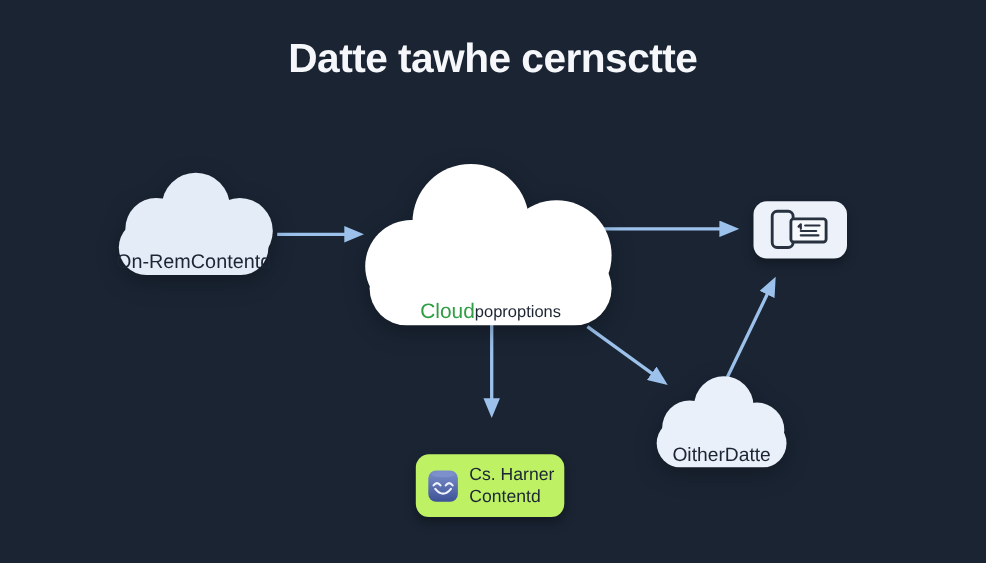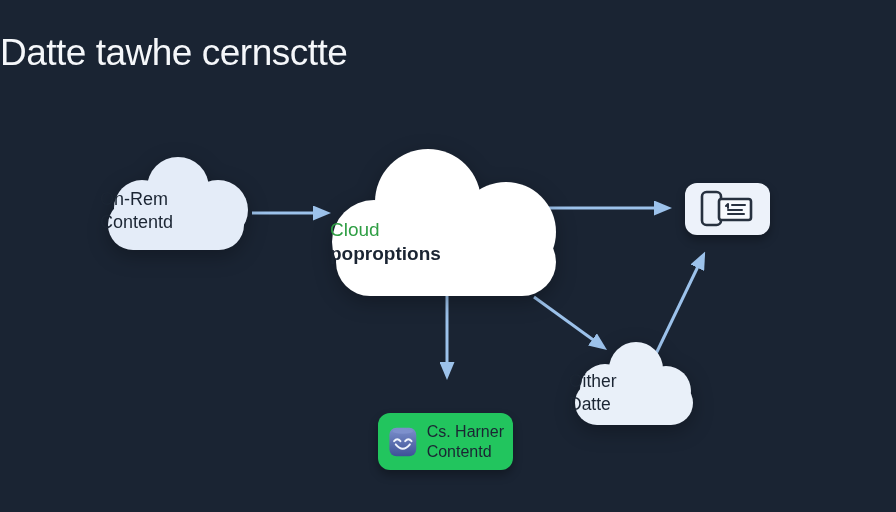--- a/index.html
+++ b/index.html
@@ -2,43 +2,43 @@
 <html><head>
 <meta charset="utf-8">
 <style>
   * { margin:0; padding:0; box-sizing:border-box; }
   html,body { width:896px; height:512px; overflow:hidden; }
   body { font-family:"Liberation Sans","DejaVu Sans",sans-serif; }
   .stage { position:relative; width:896px; height:512px; }
 
   .title {
     position:absolute; top:30px; left:0; right:0;
-    font-size:37px; font-weight:400;
+    text-align:center; font-size:37px; font-weight:700;
     letter-spacing:-0.5px; line-height:46px;
   }
 
   .arrows { position:absolute; left:0; top:0; width:896px; height:512px; pointer-events:none; }
 
   .node { position:absolute; }
   .cloud-shape { position:absolute; left:0; top:0; width:100%; height:100%;
                  filter:drop-shadow(0 6px 10px rgba(0,0,0,0.28)); }
   .cloud-text {
-    position:absolute; inset:0; display:flex; flex-direction:column;
-    align-items:flex-start; justify-content:center; text-align:center;
+    position:absolute; inset:0; display:flex; flex-direction:row;
+    align-items:flex-end; justify-content:center; text-align:center;
   }
 
   .cloud-left  { left:100px; top:156px; width:152px; height:94px; }
   .cloud-left .cloud-text { padding-top:16px; font-size:18px; line-height:23px; font-weight:500; }
 
   .cloud-center { left:330px; top:148px; width:232px; height:148px; }
   .cloud-center .cloud-text { padding-top:40px; }
   .cloud-center .line1 { font-size:19px; line-height:24px; font-weight:500; }
-  .cloud-center .line2 { font-size:19px; line-height:24px; font-weight:700; }
+  .cloud-center .line2 { font-size:15px; line-height:24px; font-weight:400; }
 
-  .cloud-other { left:569px; top:341px; width:130px; height:84px; }
+  .cloud-other { left:591px; top:341px; width:130px; height:84px; }
   .cloud-other .cloud-text { padding-top:20px; font-size:17.5px; line-height:23px; font-weight:500; }
 
   .device-box {
     left:685px; top:183px; width:85px; height:52px; border-radius:12px;
     display:flex; align-items:center; justify-content:center;
     box-shadow:0 5px 10px rgba(0,0,0,0.3);
   }
   .content-box {
     left:378px; top:413px; width:135px; height:57px; border-radius:12px;
     display:flex; align-items:center; padding:0 9px; gap:8px;
@@ -119,21 +119,21 @@
         <g stroke-width="2">
           <path d="M27 17 l2 -2 v4"></path>
           <line x1="33" y1="16" x2="46" y2="16"></line>
           <line x1="29" y1="21" x2="43" y2="21"></line>
           <line x1="29" y1="25" x2="45" y2="25"></line>
         </g>
       </g>
     </svg>
   </div>
 
-  <div class="node content-box" style="background: #22c55e;">
+  <div class="node content-box" style="background: #bef264;">
     <svg width="38" height="40" viewBox="0 0 40 42" xmlns="http://www.w3.org/2000/svg">
       <defs>
         <linearGradient id="dbgrad" x1="0" y1="0" x2="0" y2="1">
           <stop offset="0" stop-color="#7d90cc"></stop>
           <stop offset="1" stop-color="#3d5297"></stop>
         </linearGradient>
       </defs>
       <rect x="3" y="3" width="34" height="36" rx="9" fill="url(#dbgrad)"></rect>
       <ellipse cx="20" cy="7.5" rx="13" ry="3.2" fill="#7d90cc"></ellipse>
       <g fill="none" stroke-width="2.4" stroke-linecap="round" stroke="#eef3fc">

